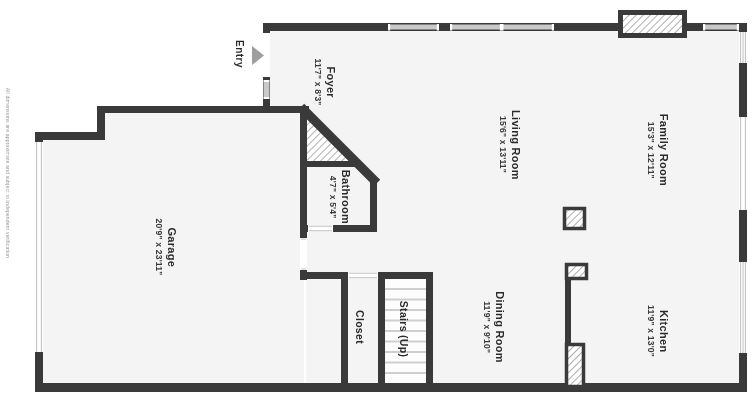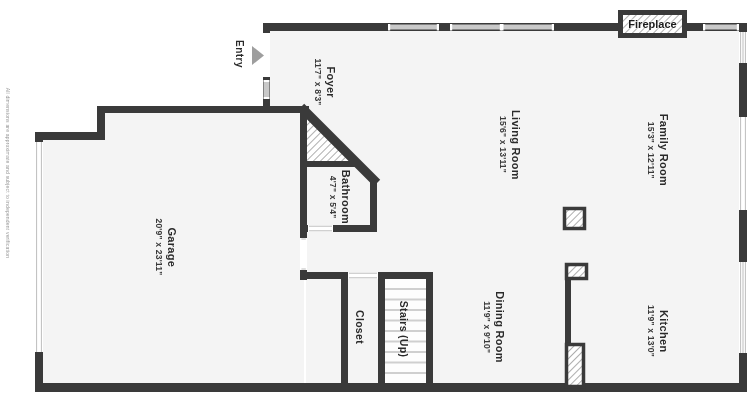--- a/index.html
+++ b/index.html
@@ -187,17 +187,16 @@
   </div>
 
   <div class="vlabel single" style="left:360px;top:327px;">
     <div class="rname">Closet</div>
   </div>
 
   <div class="vlabel single" style="left:404px;top:329px;">
     <div class="rname">Stairs (Up)</div>
   </div>
 
-  <div class="fireplace-label">Fireplace</div>
 
   <div class="disclaimer" style="left:8px;top:173px;">All dimensions are approximate and subject to independent verification</div>
 
 </div>
 
 </body></html>

